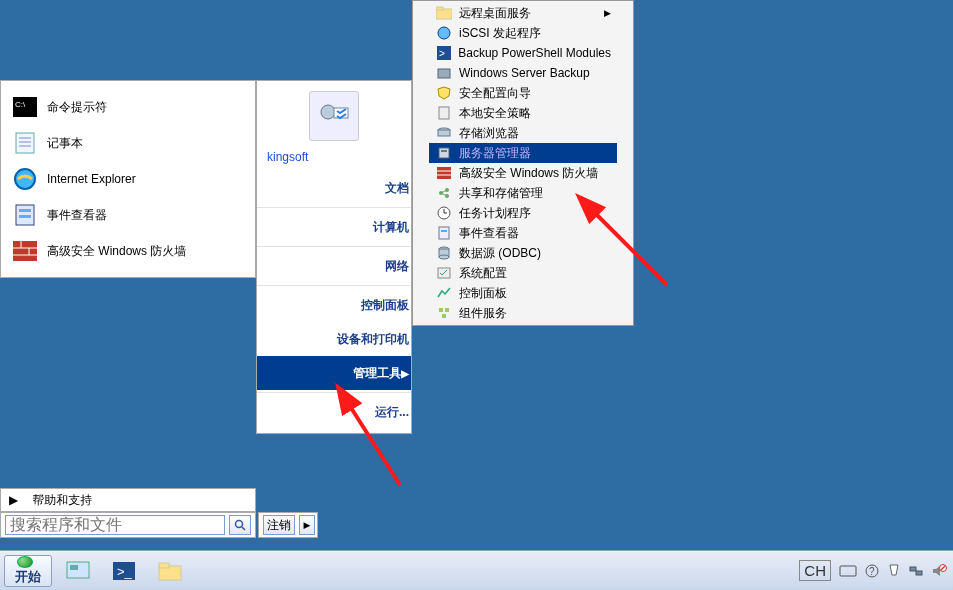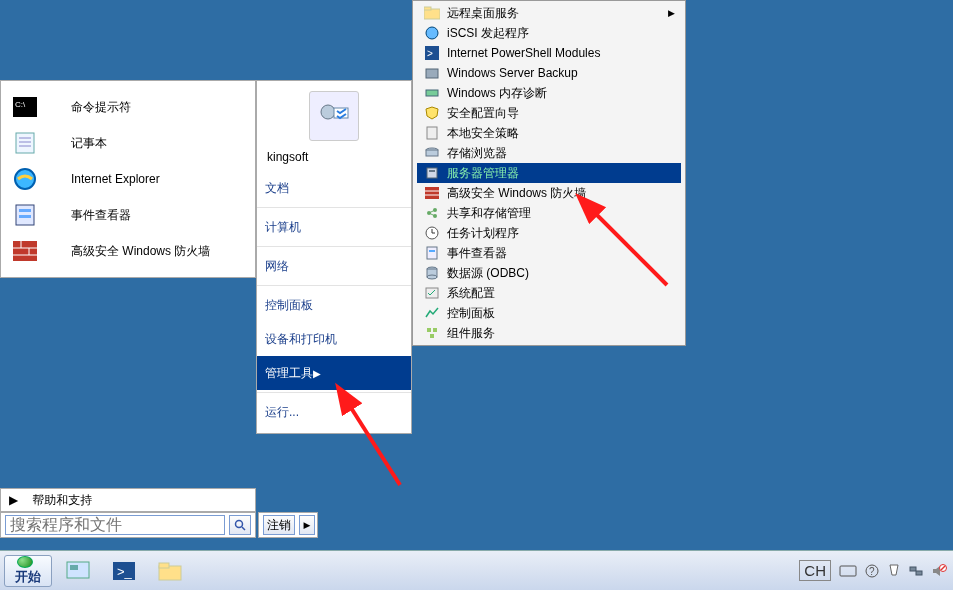--- a/index.html
+++ b/index.html
@@ -3,51 +3,51 @@
 <meta charset="utf-8">
 <style>
 * { margin:0; padding:0; box-sizing:border-box; font-family:"Microsoft YaHei","SimSun",Tahoma,sans-serif; }
 body { width:953px; height:590px; background:#2e6da4; overflow:hidden; position:relative; }
 
 .desktop { position:absolute; left:0; top:0; width:953px; height:550px; background:#2e6da4; }
 
 .left-panel { position:absolute; left:0; top:80px; width:256px; background:#fff; border:1px solid #aaa; padding:8px 0; }
 .lp-item { display:flex; align-items:center; height:36px; padding:0 10px; cursor:default; }
 .lp-item .iconbox { width:28px; height:28px; margin-right:8px; display:flex; align-items:center; justify-content:center; }
-.lp-item span.lbl { font-size:12px; color:#000;margin-left:24px; }
+.lp-item span.lbl { font-size:12px; color:#000; }
 
 .start-panel { position:absolute; left:256px; top:80px; width:156px; background:#fff; border:1px solid #aaa; }
 .sp-user { height:86px; display:flex; align-items:flex-end; justify-content:center; position:relative; }
 .sp-user .avatar {
   width:50px;height:50px;border:1px solid #ccc;border-radius:3px;background:#eef;display:flex;align-items:center;justify-content:center;
   position:absolute; top:10px;
 }
 .sp-user .avatar svg{width:36px;height:36px;}
-.sp-name { font-size:12px; color:#000000; position:absolute; bottom:3px; left:10px;}
+.sp-name { font-size:12px; color:#1d4ed8; position:absolute; bottom:3px; left:10px;}
 .sp-list { padding:4px 0;}
-.sp-item { display:flex; align-items:center; justify-content:flex-start; height:34px; padding:0 8px; font-size:12px; color:#1b3f8b; cursor:default;}
+.sp-item { display:flex; align-items:center; justify-content:flex-end; height:34px; padding:0 2px; font-size:12px; color:#1b3f8b; cursor:default;font-weight:bold;}
 .sp-item.highlight { background:#003c8f; color:#fff; }
 .sp-item .arrow { font-size:10px; }
 .sp-sep { height:1px; background:#e3e3e3; margin:2px 0;}
 
 .allprog { position:absolute; left:0; top:488px; width:256px; height:24px; background:#fff; border:1px solid #aaa; display:flex; align-items:center; padding:0 8px;}
 .allprog .arrow { font-size:12px; color:#000; margin-right:14px;}
 .allprog span.lbl { font-size:12px;}
 
 .search-row { position:absolute; left:0; top:512px; width:256px; height:26px; background:#fff; border:1px solid #aaa; display:flex; align-items:center; padding:0 4px;}
 .search-row input { flex:1; height:20px; font-size:16px; border:1px solid #7a9cd3; padding:0 4px;}
 .search-row .sbtn { width:22px; height:20px; margin-left:4px; background:linear-gradient(#fdfdfd,#e1e7f3); border:1px solid #7a9cd3; display:flex; align-items:center; justify-content:center;}
 
 .logout-box { position:absolute; left:258px; top:512px; width:60px; height:26px; background:#fff; border:1px solid #aaa; display:flex; align-items:center;}
 .logout-btn { flex:1; height:20px; margin:0 4px; background:linear-gradient(#fdfdfd,#e1e7f3); border:1px solid #7a9cd3; font-size:12px; display:flex; align-items:center; justify-content:center;}
 .logout-arrow { width:16px; height:20px; border:1px solid #7a9cd3; background:linear-gradient(#fdfdfd,#e1e7f3); display:flex;align-items:center;justify-content:center; margin-right:2px;}
 
-.submenu { position:absolute; left:412px; top:0px; width:274px; background:#f4f4f4; border:1px solid #999; padding:2px 4px;}
+.submenu { position:absolute; left:412px; top:0px; width:222px; background:#f4f4f4; border:1px solid #999; padding:2px 16px;}
 .sm-item { display:flex; align-items:center; height:20px; padding:0 6px; font-size:12px; cursor:default; position:relative;}
-.sm-item.highlight { background:#003c8f; color:#86efac;}
+.sm-item.highlight { background:#003c8f; color:#c4b5fd;}
 .sm-item .ic { width:18px; height:16px; margin-right:6px; display:flex;align-items:center;justify-content:center;}
 .sm-item .arrow { margin-left:auto; font-size:9px;}
 .sm-item .lbl { white-space:nowrap; }
 
 .taskbar { position:absolute; left:0; top:550px; width:953px; height:40px; background:linear-gradient(#e9eef7,#cad7ec); border-top:1px solid #8aa; display:flex; align-items:center;}
 .start-btn { height:32px; padding:0 10px; margin-left:4px; background:linear-gradient(#f8fbff,#d8e3f4); border:1px solid #8aa0c0; border-radius:3px; display:flex; align-items:center; font-size:13px; color:#1a3a7a; font-weight:bold;flex-direction:column;}
 .start-btn .orb{ width:16px;height:16px;border-radius:50%;background:radial-gradient(circle at 30% 30%,#8de08d,#1a8a1a);margin-right:6px;border:1px solid #0a5;}
 .tb-icon { width:40px; height:32px; margin-left:6px; border:1px solid transparent; display:flex;align-items:center;justify-content:center; border-radius:2px;}
 .tray { margin-left:auto; display:flex; align-items:center; padding-right:6px; gap:8px;}
 .tray .tritem{ font-size:11px; color:#333; display:flex;align-items:center;}
@@ -177,37 +177,29 @@
         </div>
         <span class="lbl">iSCSI 发起程序</span>
       </div>
     <div class="sm-item">
         <div class="ic">
           <svg width="14" height="14">
             <rect width="14" height="14" fill="#1d4f91"></rect>
             <text x="2" y="11" fill="#fff" font-size="10">&gt;</text>
           </svg>
         </div>
-        <span class="lbl">Internet PowerShell Modules</span>
+        <span class="lbl">Backup PowerShell Modules</span>
       </div>
     <div class="sm-item">
         <div class="ic">
           <svg width="14" height="14">
             <rect x="1" y="3" width="12" height="9" fill="#9ab" stroke="#567"></rect>
           </svg>
         </div>
         <span class="lbl">Windows Server Backup</span>
-      </div>
-    <div class="sm-item">
-        <div class="ic">
-          <svg width="14" height="14">
-            <rect x="1" y="4" width="12" height="6" fill="#7c9" stroke="#467"></rect>
-          </svg>
-        </div>
-        <span class="lbl">Windows 内存诊断</span>
       </div>
     <div class="sm-item">
         <div class="ic">
           <svg width="14" height="14">
             <path d="M7 1 L13 3 L12 10 L7 13 L2 10 L1 3 Z" fill="#ffe36b" stroke="#a80"></path>
           </svg>
         </div>
         <span class="lbl">安全配置向导</span>
       </div>
     <div class="sm-item">

